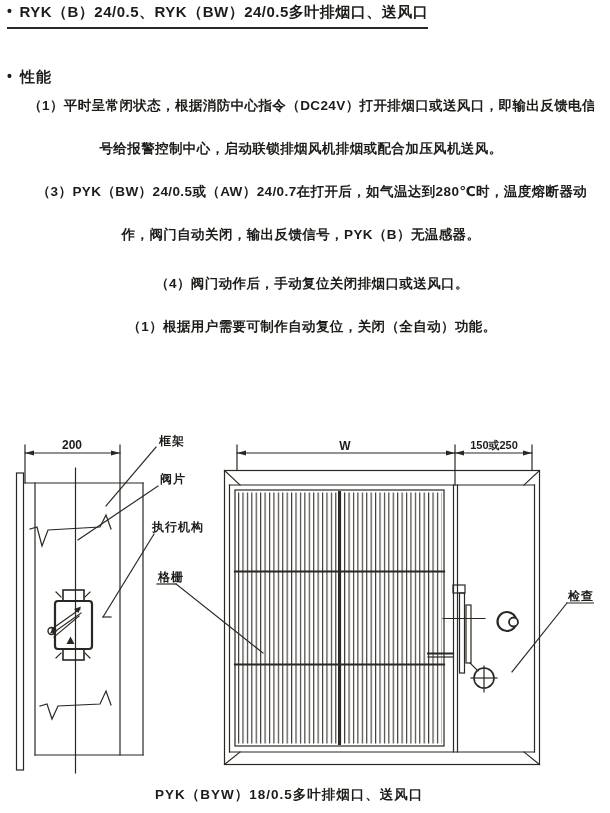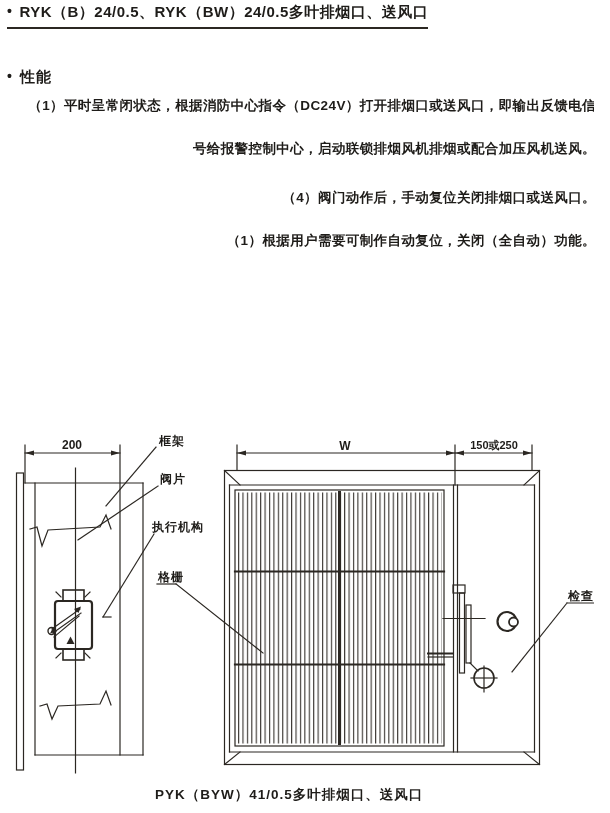--- a/index.html
+++ b/index.html
@@ -12,21 +12,21 @@
     font-size:15px;font-weight:bold;letter-spacing:0.5px;
     padding-bottom:5px;border-bottom:2px solid #2b2722;white-space:nowrap;
   }
   .bullet{display:inline-block;margin-right:7px;font-size:14px;transform:translateY(-1px);}
   .section-heading{
     position:absolute;top:68px;left:7px;font-size:15px;font-weight:bold;letter-spacing:1px;
   }
   .paras{position:absolute;top:84px;left:6px;width:590px;}
   .paras p{
     margin:0;font-size:13.5px;font-weight:bold;line-height:43px;
-    text-indent:22px;letter-spacing:0.4px;text-align:right;
+    text-indent:22px;letter-spacing:0.4px;text-align:center;
   }
   .paras p.gap{margin-top:6px;}
   .drawing{position:absolute;top:430px;left:0;}
   .caption{
     position:absolute;top:786px;left:155px;font-size:13.5px;font-weight:bold;letter-spacing:1px;
     white-space:nowrap;
   }
   .lbl{font-family:"Liberation Sans","DejaVu Sans",sans-serif;font-size:12px;font-weight:bold;fill:#1e1c19;letter-spacing:1px;}
   .dim{font-family:"Liberation Sans","DejaVu Sans",sans-serif;font-size:12px;font-weight:bold;fill:#1e1c19;}
   .dim-small{font-family:"Liberation Sans","DejaVu Sans",sans-serif;font-size:11px;font-weight:bold;fill:#1e1c19;}
@@ -39,20 +39,21 @@
   <div class="title-row">
     <span class="bullet">•</span><span>RYK（B）24/0.5、RYK（BW）24/0.5多叶排烟口、送风口</span>
   </div>
 
   <div class="section-heading">
     <span class="bullet">•</span><span>性能</span>
   </div>
 
   <div class="paras">
     <p>（1）平时呈常闭状态，根据消防中心指令（DC24V）打开排烟口或送风口，即输出反馈电信号给报警控制中心，启动联锁排烟风机排烟或配合加压风机送风。</p>
+    <p>（3）PYK（BW）24/0.5或（AW）24/0.7在打开后，如气温达到280℃时，温度熔断器动作，阀门自动关闭，输出反馈信号，PYK（B）无温感器。</p>
     <p class="gap">（4）阀门动作后，手动复位关闭排烟口或送风口。</p>
     <p>（1）根据用户需要可制作自动复位，关闭（全自动）功能。</p>
   </div>
 
   <svg class="drawing" width="610" height="383" viewBox="0 430 610 383" xmlns="http://www.w3.org/2000/svg">
     <defs>
       <pattern id="grilleBars" x="238" y="0" width="4.42" height="10" patternUnits="userSpaceOnUse">
         <line x1="0.6" y1="0" x2="0.6" y2="10" stroke="#2b2722" stroke-width="1.05"></line>
       </pattern>
     </defs>
@@ -160,15 +161,15 @@
     <text class="dim" x="72" y="449" text-anchor="middle">200</text>
     <text class="dim" x="345" y="450" text-anchor="middle">W</text>
     <text class="dim-small" x="494" y="449" text-anchor="middle">150或250</text>
     <text class="lbl" x="159" y="445">框架</text>
     <text class="lbl" x="160" y="483">阀片</text>
     <text class="lbl" x="152" y="531">执行机构</text>
     <text class="lbl" x="158" y="581">格栅</text>
     <text class="lbl" x="568" y="600">检查门</text>
   </svg>
 
-  <div class="caption">PYK（BYW）41/0.5多叶排烟口、送风口</div>
+  <div class="caption">PYK（BYW）18/0.5多叶排烟口、送风口</div>
 
 </div>
 
 </body></html>

